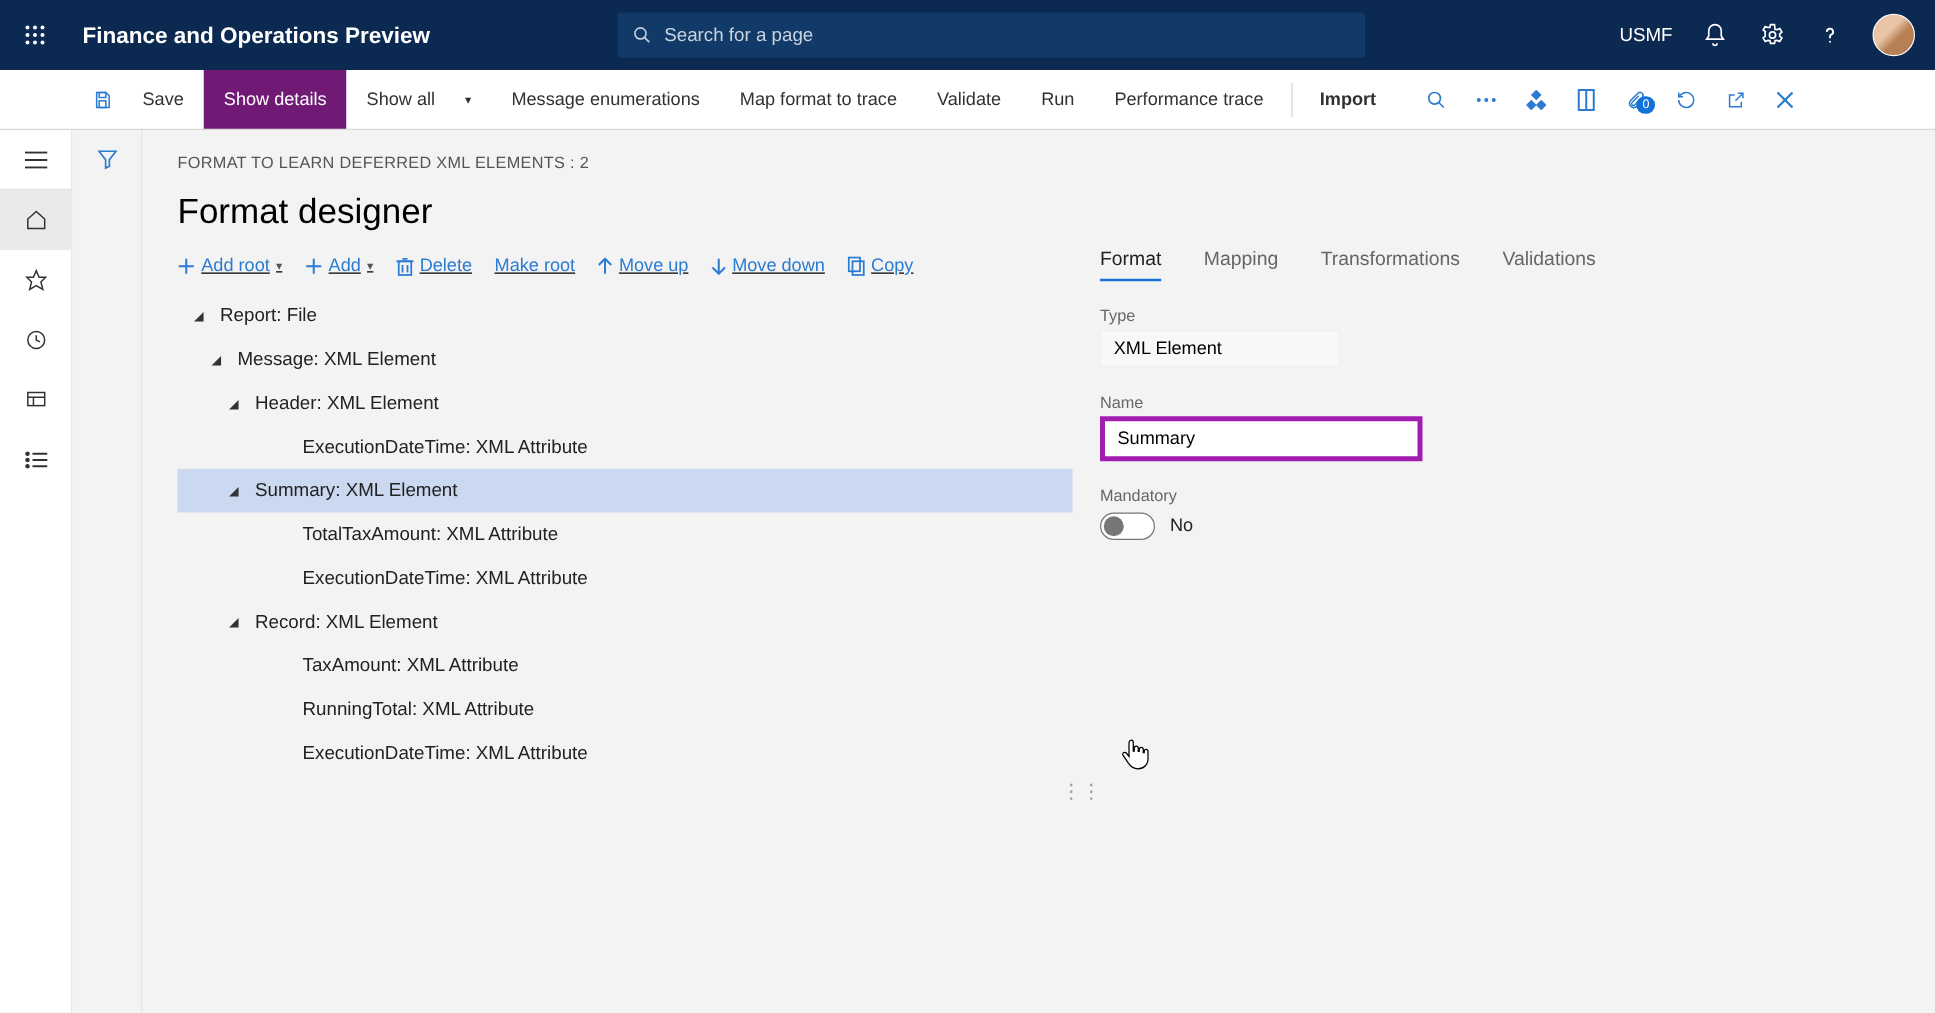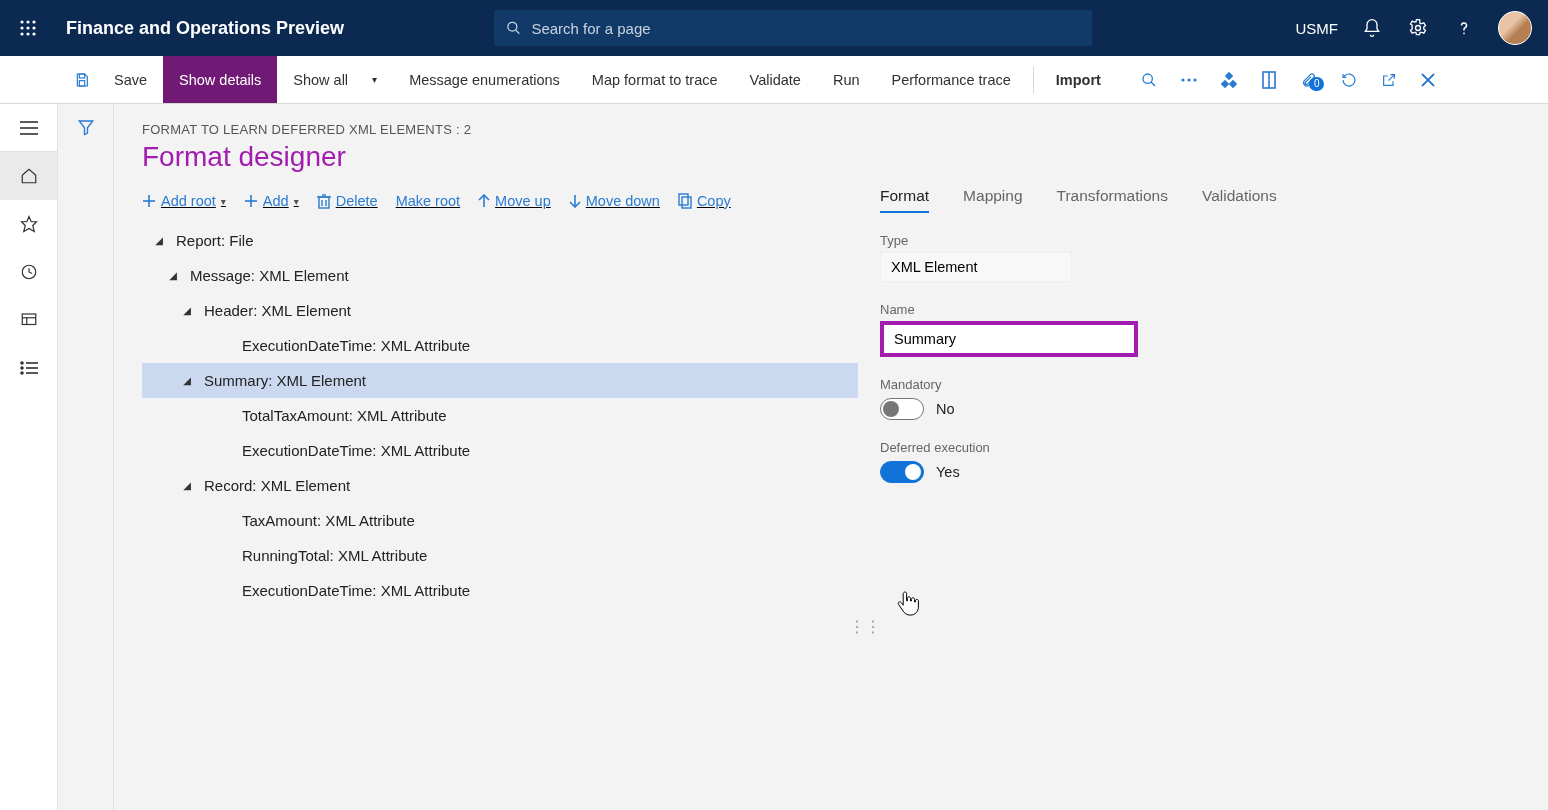--- a/index.html
+++ b/index.html
@@ -37,21 +37,21 @@
 .nav-rail .nav-item { width: 100%; height: 48px; display: flex; align-items: center; justify-content: center; cursor: pointer; color: #555; }
 .nav-rail .nav-item.hamburger { border-bottom: 1px solid #e1e1e1; }
 .nav-rail .nav-item.active { background: #eaeaea; }
 
 
 .filter-col { width: 56px; border-right: 1px solid #e1e1e1; background: #f3f3f3; display: flex; justify-content: center; padding-top: 14px; }
 
 
 .main { flex: 1; display: flex; flex-direction: column; padding: 18px 0 0 28px; background: #f3f3f3; overflow: hidden; }
 .breadcrumb { font-size: 13px; letter-spacing: .02em; color: #555; text-transform: uppercase; }
-.page-title { font-size: 28px; font-weight: 400; color: #a21caf; margin-top: 4px; }
+.page-title { font-size: 28px; font-weight: 400; color: #000000; margin-top: 16px; }
 
 .content-row { display: flex; margin-top: 14px; height: 100%; }
 
 
 .tree-pane { width: 716px; }
 .tree-toolbar { display: flex; align-items: flex-start; gap: 18px; padding: 6px 0 14px; flex-wrap: wrap; text-decoration: underline; }
 .tbtn { display: flex; align-items: center; gap: 5px; color: #2a7bd1; font-size: 14.5px; cursor: pointer; background: none; border: none; }
 .tbtn .chev { color: #555; font-size: 10px; }
 .tbtn svg { stroke: #2a7bd1; }
 
@@ -417,29 +417,20 @@
         <div class="field-group">
           <div class="field-label">Mandatory</div>
           <div class="toggle-row">
             <div class="toggle off">
                 <div class="knob"></div>
               </div>
             <span class="toggle-label">No</span>
           </div>
         </div>
 
-        <div class="field-group">
-          <div class="field-label">Deferred execution</div>
-          <div class="toggle-row">
-            <div class="toggle on">
-                <div class="knob"></div>
-              </div>
-            <span class="toggle-label">Yes</span>
-          </div>
-        </div>
       </div>
     </div>
   </div>
 
 </div>
 
 <div class="cursor-hand">
   <svg width="24" height="28" viewBox="0 0 24 28">
       <path d="M9 2c1 0 1.6.8 1.6 1.8v7h.8V8.5c0-1 .7-1.7 1.6-1.7s1.6.7 1.6 1.7V11h.8V9.5c0-1 .7-1.7 1.6-1.7s1.6.7 1.6 1.7V12h.8v-1c0-1 .7-1.6 1.5-1.6.9 0 1.5.7 1.5 1.7v6c0 4-3 8-8 8-4 0-6-2-8-5l-4-6c-.6-1 .2-2.3 1.4-2.3.6 0 1 .3 1.4.8l2 2.6V3.8C7.4 2.8 8 2 9 2z" fill="#fff" stroke="#000" stroke-width="1"></path>
     </svg>

